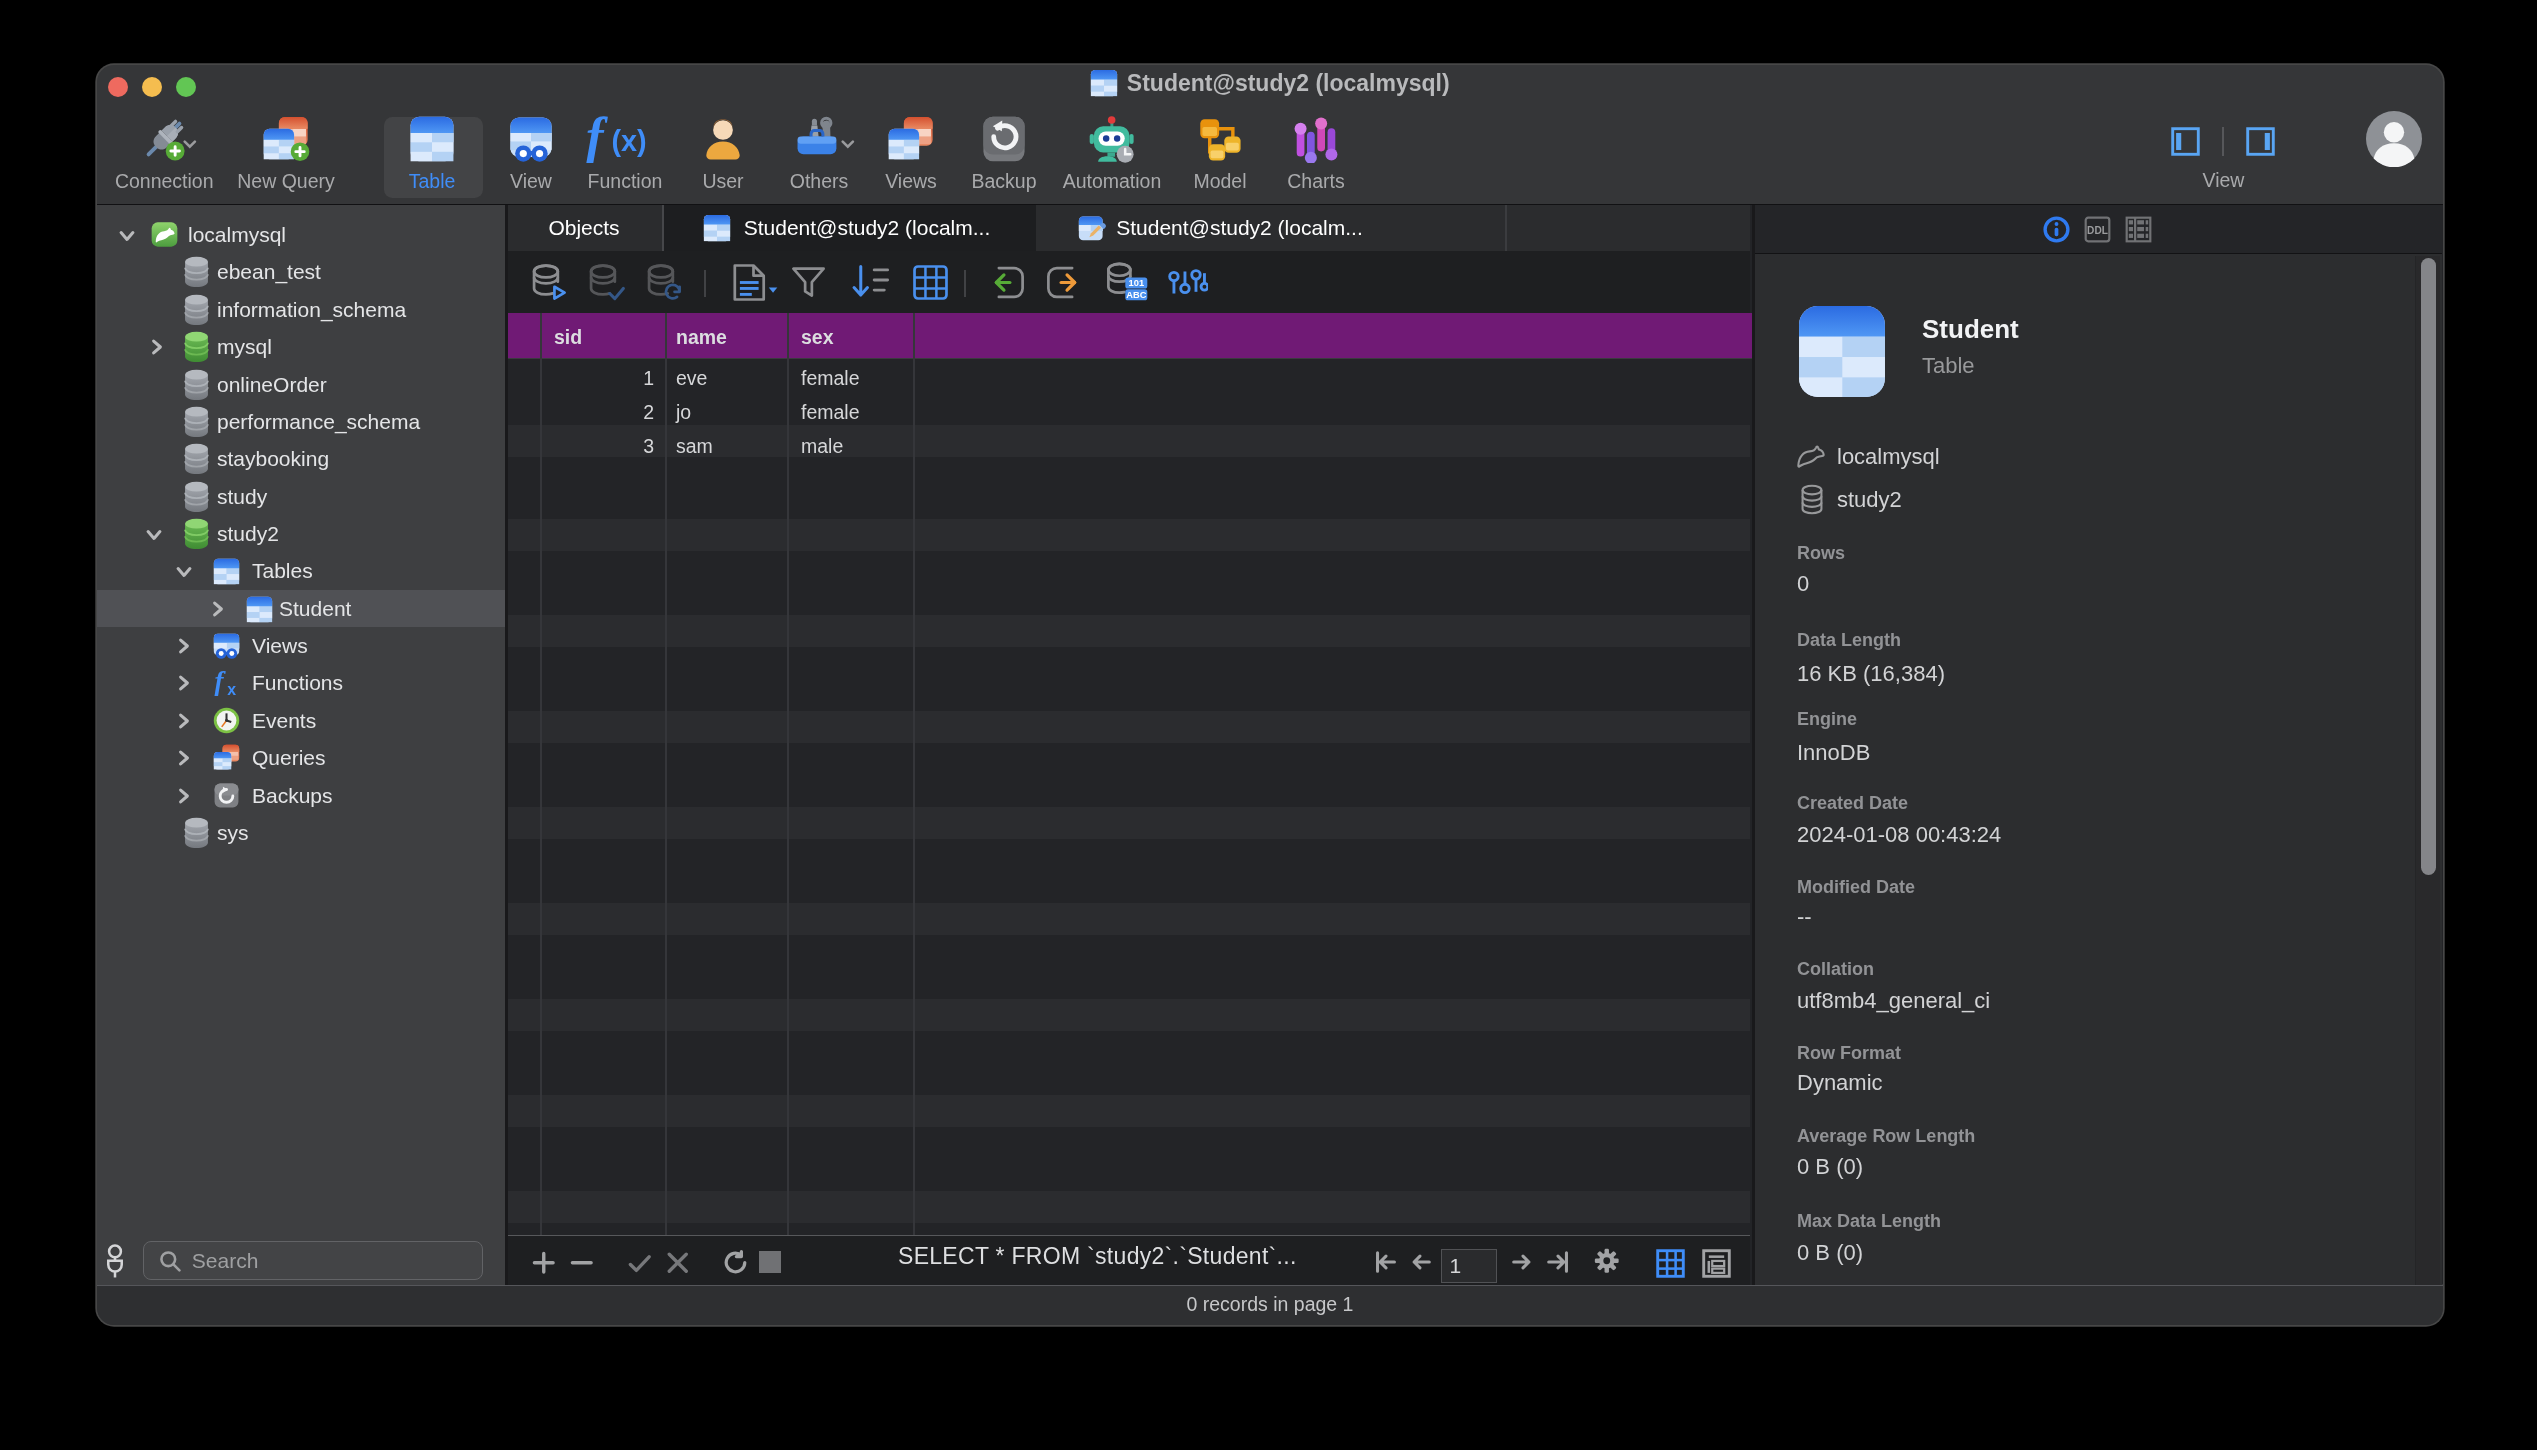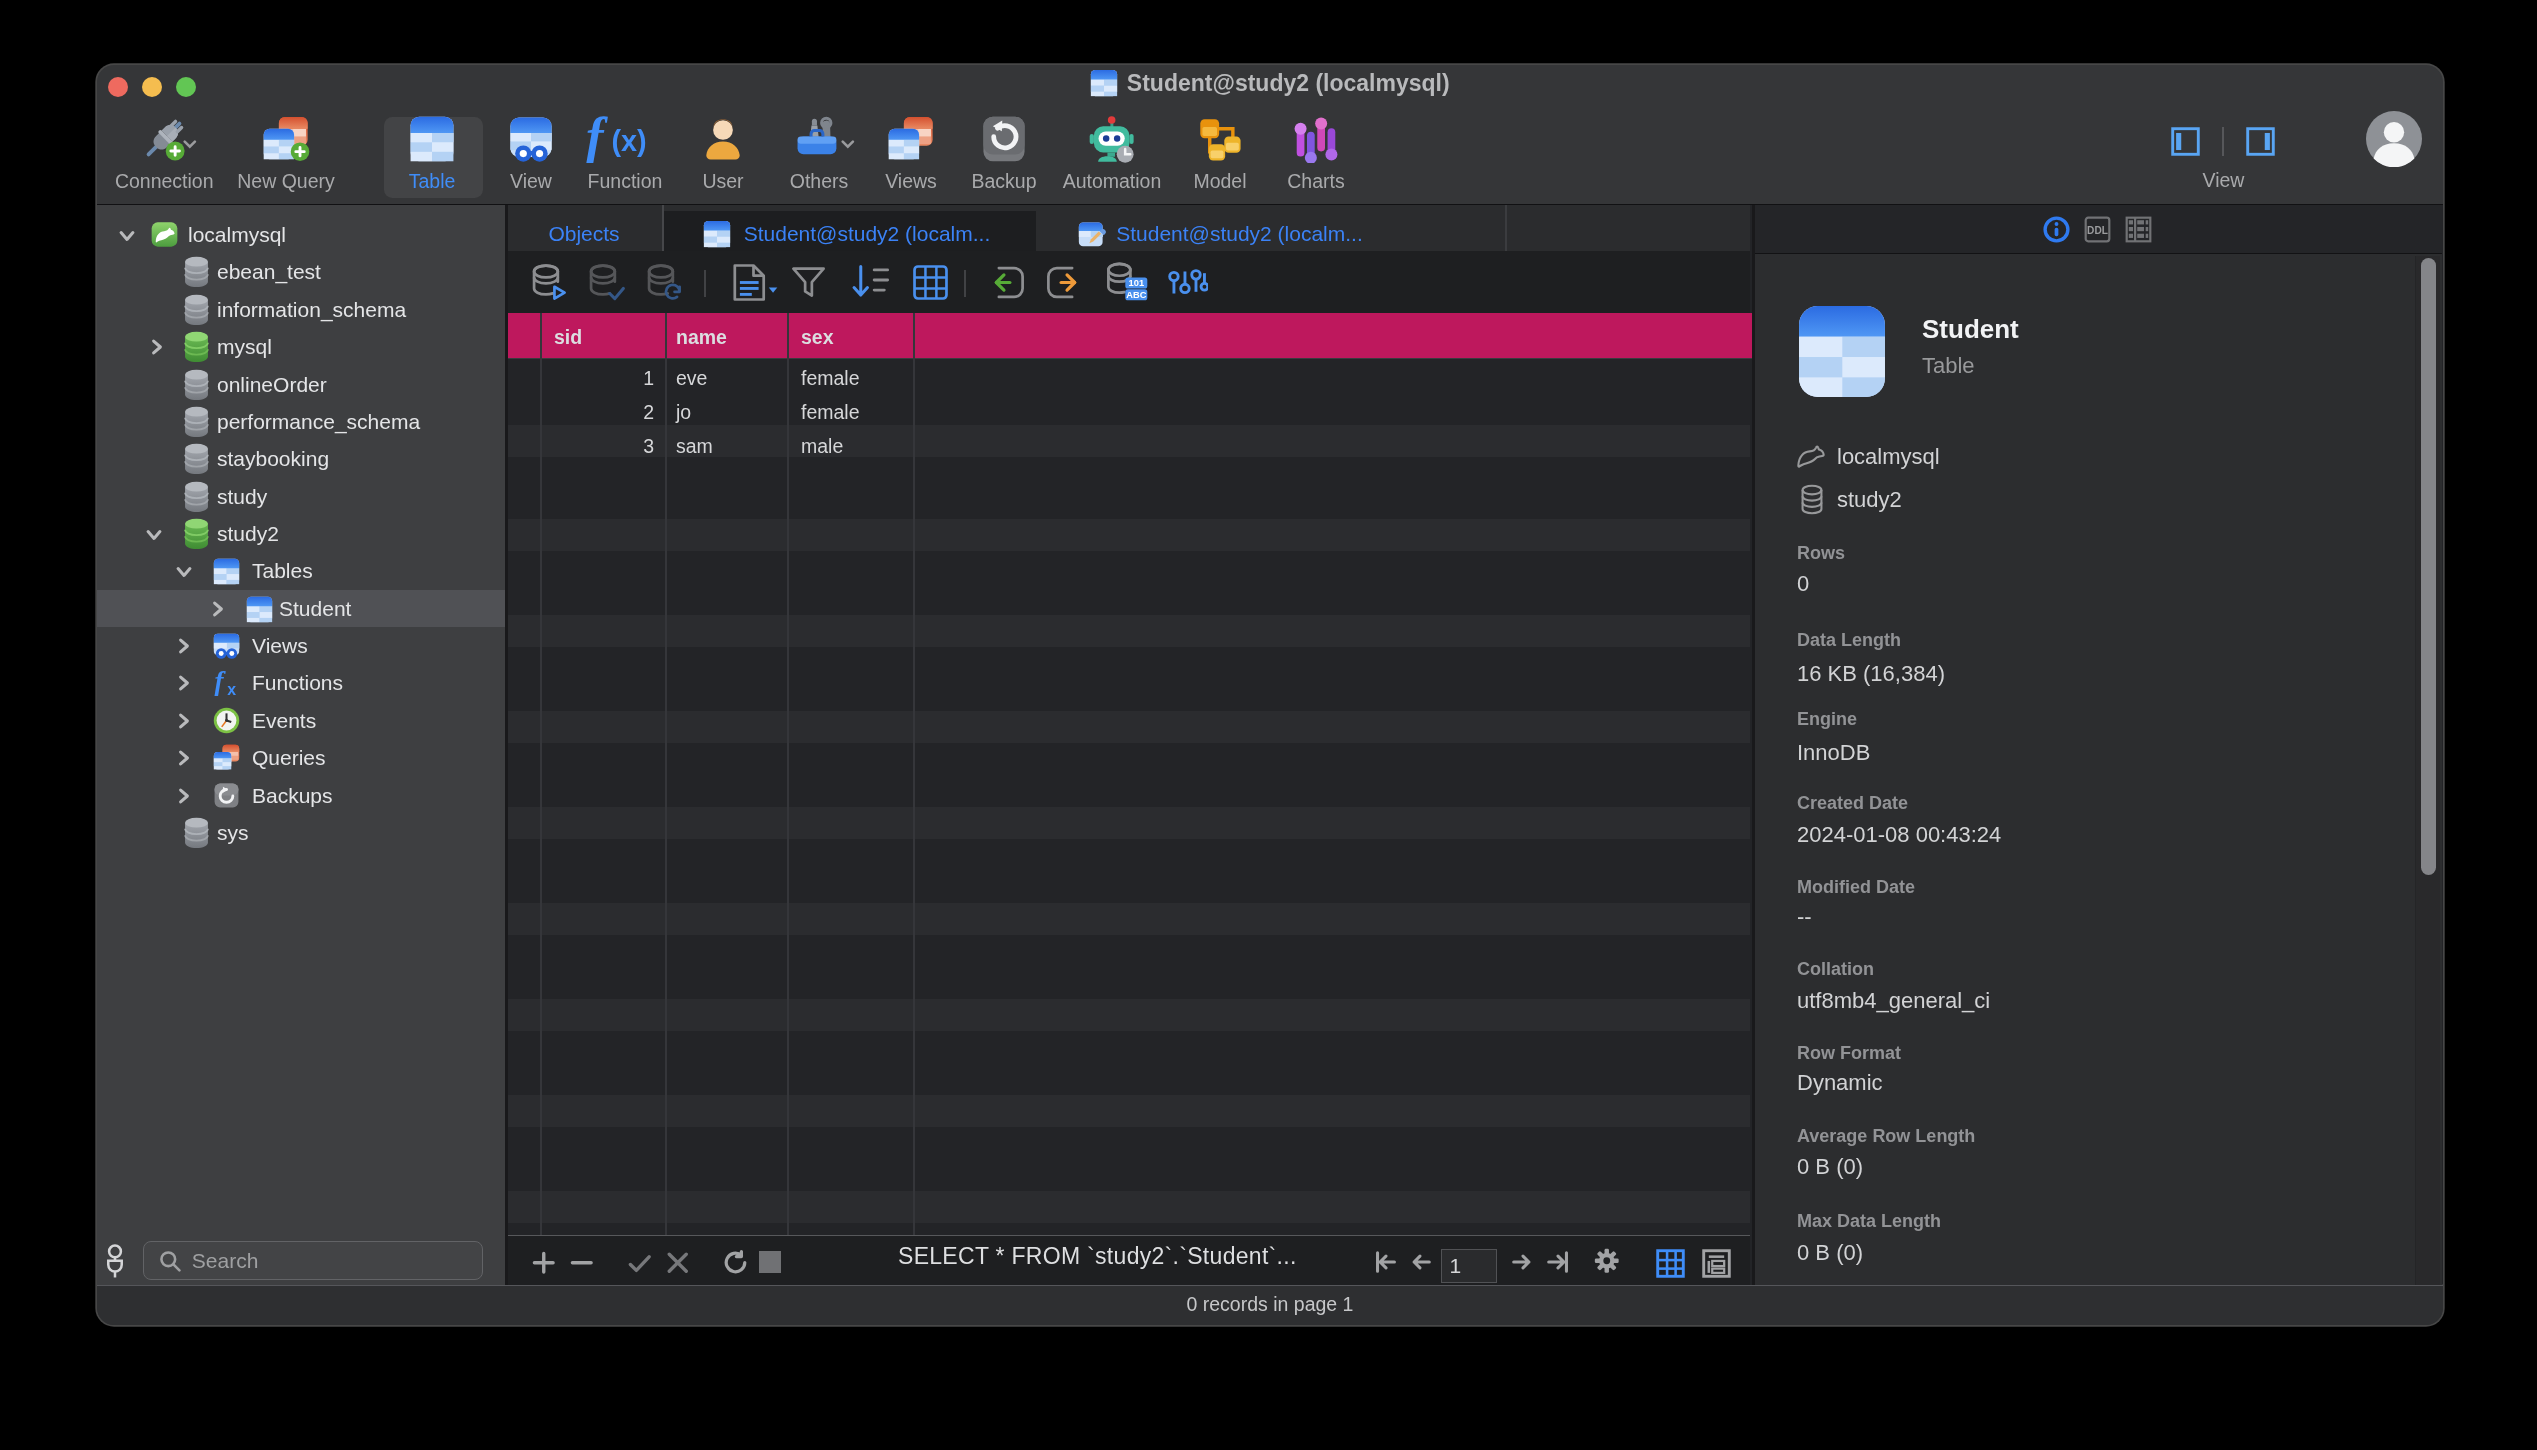--- a/index.html
+++ b/index.html
@@ -25,24 +25,24 @@
 
 .trow{position:absolute;left:0;width:408px;height:37px;display:flex;align-items:center;color:#e4e5e7;font-size:21px}
 .trow .chev{position:absolute;width:22px;height:22px}
 .trow .tic{position:absolute;width:27px;height:31px;display:flex;align-items:center;justify-content:center}
 .trow .txt{position:absolute;white-space:nowrap}
 #selrow{position:absolute;left:0;width:408px;height:37px;background:#505155}
 
 #searchbox{position:absolute;left:46px;top:1036px;width:340px;height:39px;border:1.7px solid #626366;border-radius:8px;background:#434446;display:flex;align-items:center;color:#9fa0a2;font-size:21px}
 
 #tabrow{position:absolute;left:0;top:0;width:1245px;height:46px;background:#2b2c2e}
-.tab{position:absolute;top:6px;height:46px;display:flex;align-items:center;color:#3b82f6;font-size:21px}
+.tab{position:absolute;top:0;height:46px;display:flex;align-items:center;color:#ffffff;font-size:21px}
 #gridtb{position:absolute;left:0;top:46px;width:1245px;height:62px;background:#1e1f21}
 .gsep{position:absolute;top:18.7px;width:1.7px;height:27px;background:#414245}
-#ghead{position:absolute;left:0;top:108px;width:1248px;height:46px;background:#be185d;border-bottom:1.7px solid #3a3b3e;color:#dcdde0;font-size:19.5px;font-weight:700}
+#ghead{position:absolute;left:0;top:108px;width:1248px;height:46px;background:#701a75;border-bottom:1.7px solid #3a3b3e;color:#dcdde0;font-size:19.5px;font-weight:700}
 #grid{position:absolute;left:0;top:155px;width:1245px;height:875px;background:#232427;overflow:hidden}
 .stripe{position:absolute;left:0;width:1245px;height:32px;background:#2b2c2f}
 .vline{position:absolute;top:0;width:1.7px;height:922px;background:#35363a;z-index:3}
 .gcell{position:absolute;color:#d6d7d9;font-size:19.5px;white-space:nowrap}
 #bottombar{position:absolute;left:0;top:1030px;width:1245px;height:50px;background:#1e1f21;border-top:1.7px solid #57585b}
 
 #rphead{position:absolute;left:0;top:0;width:690px;height:49px;background:#242528;border-bottom:1.7px solid #121214}
 .rlabel{position:absolute;left:45px;color:#929396;font-size:18px;font-weight:700;white-space:nowrap}
 .rvalue{position:absolute;left:45px;color:#d2d3d5;font-size:22px;white-space:nowrap}
 #rscroll{position:absolute;left:663px;top:51px;width:24.6px;height:1029px;background:#29292b;border-left:1.7px solid #242527}

